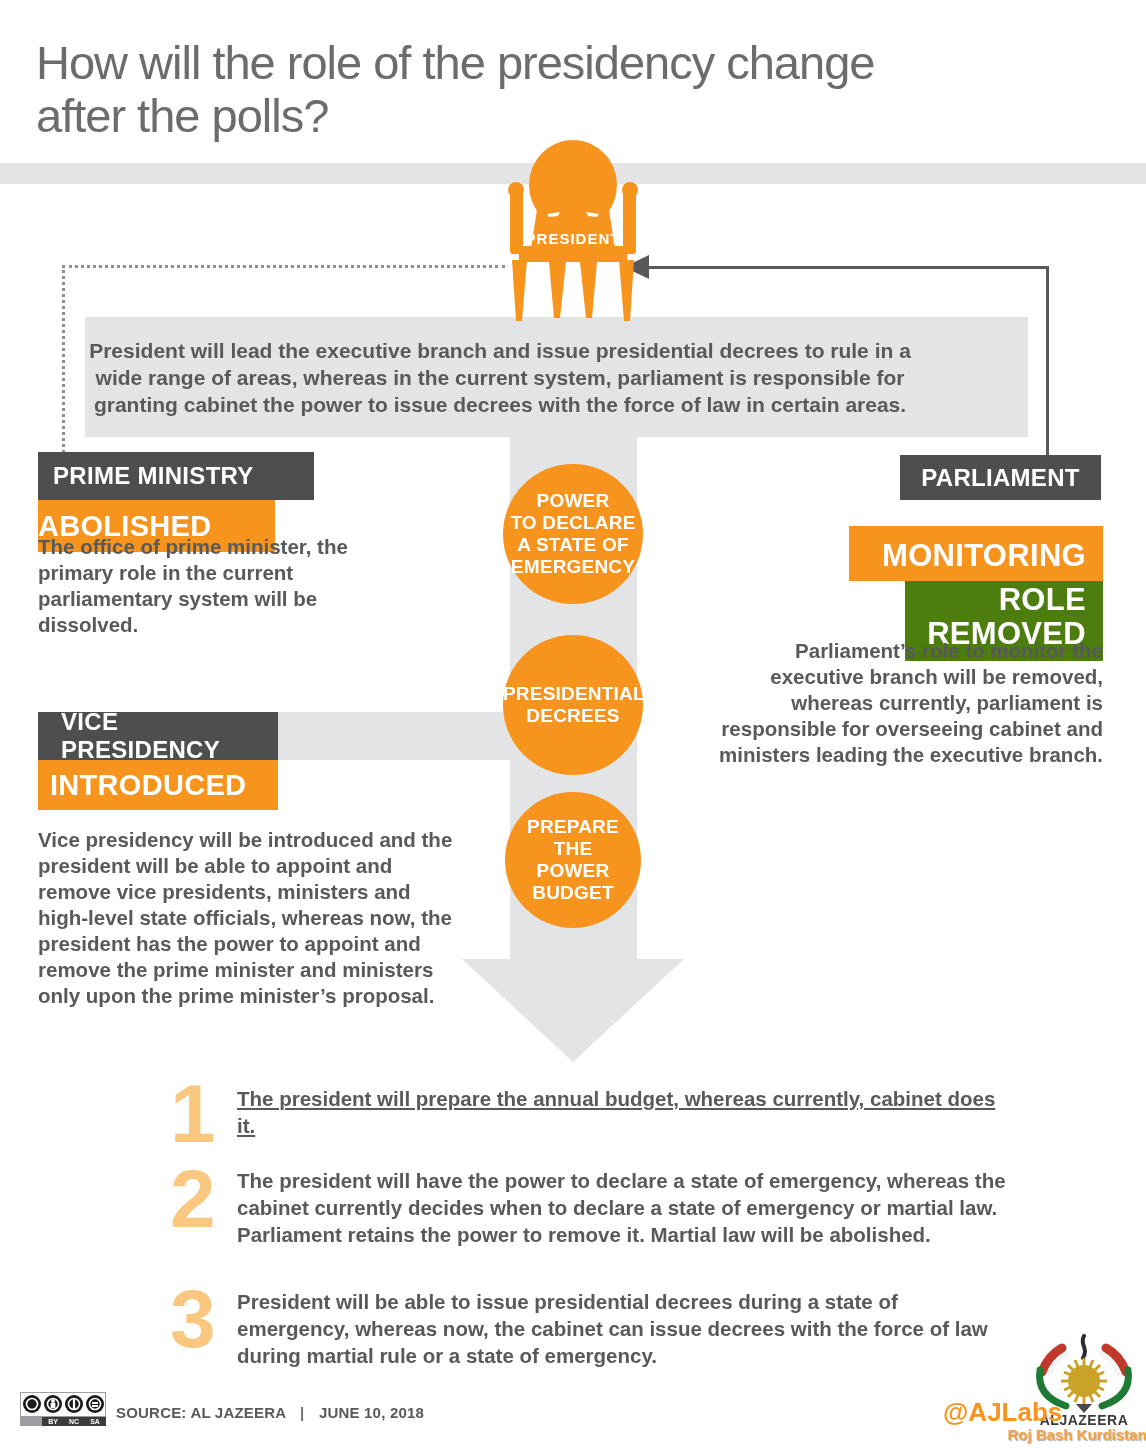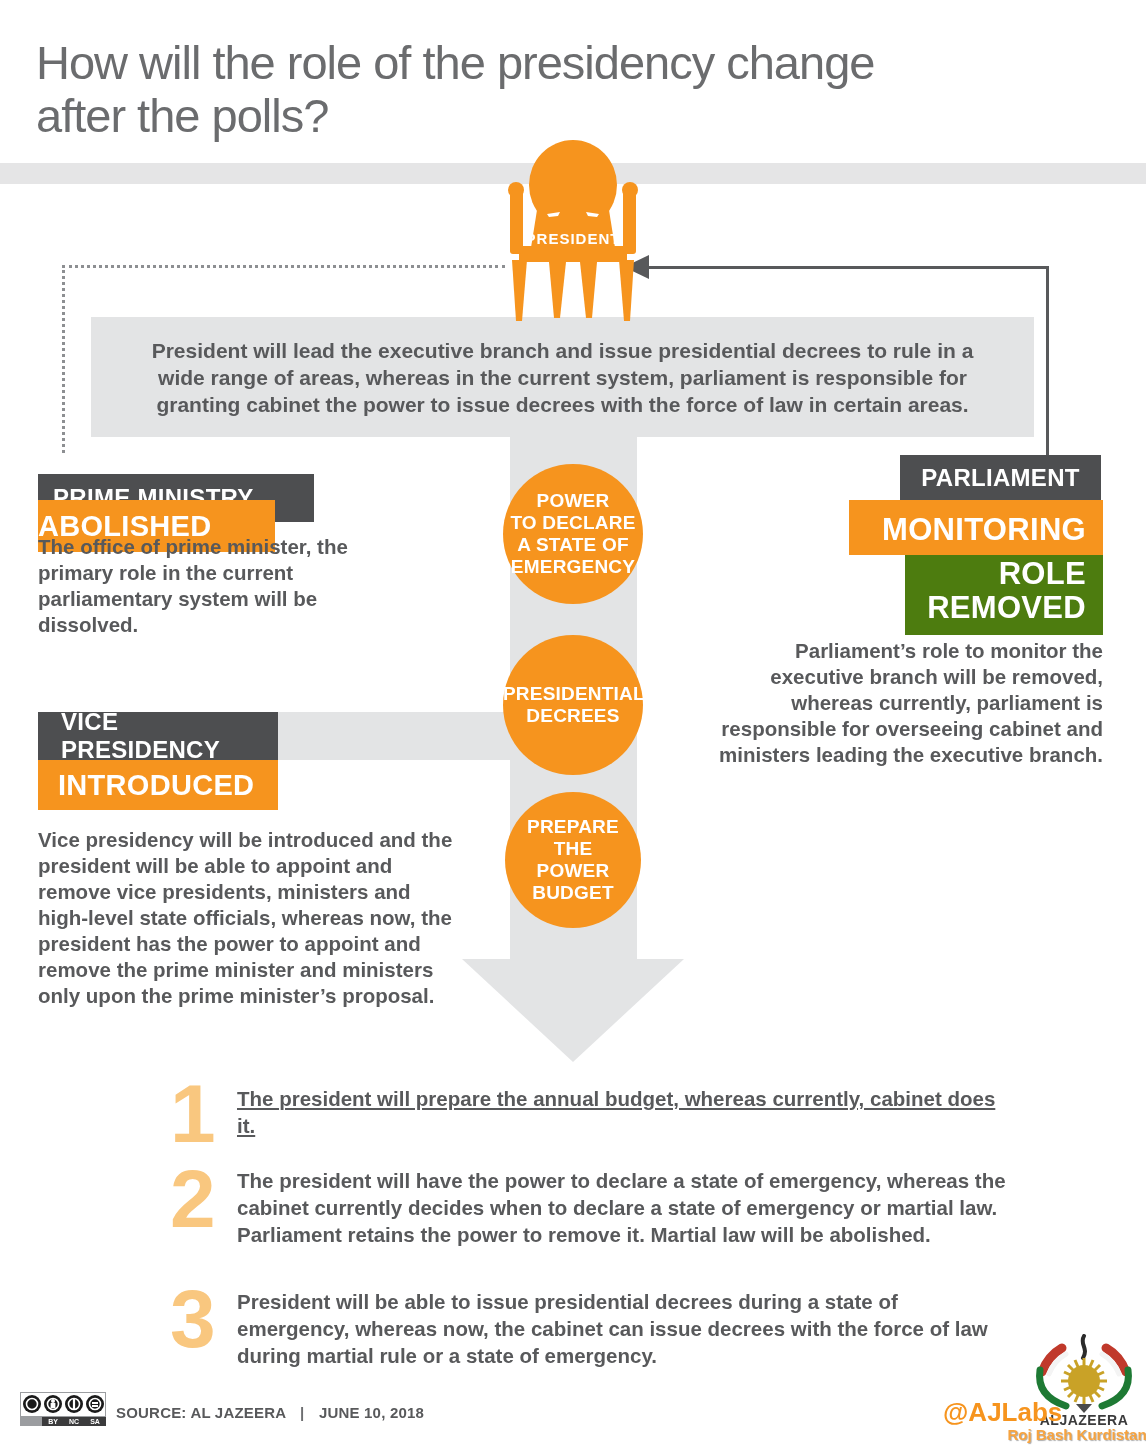--- a/index.html
+++ b/index.html
@@ -17,22 +17,22 @@
 
   
   .dot-h { position:absolute; left:62px; top:265px; width:443px; height:0; border-top:3px dotted #8D8F92; z-index:2; }
   .dot-v { position:absolute; left:62px; top:265px; width:0; height:188px; border-left:3px dotted #8D8F92; z-index:2; }
   .sol-h { position:absolute; left:648px; top:266px; width:401px; height:0; border-top:3px solid #58595B; z-index:2; }
   .sol-v { position:absolute; left:1046px; top:266px; width:0; height:190px; border-left:3px solid #58595B; z-index:2; }
   .sol-arrow { position:absolute; left:624px; top:255px; width:0; height:0; z-index:2;
                border-top:12px solid transparent; border-bottom:12px solid transparent;
                border-right:25px solid #58595B; }
 
-  .intro-box { position:absolute; left:91px; top:317px; width:943px; height:120px;
-               background:#E3E4E5; z-index:2; display:flex; align-items:center; justify-content:center; }
+  .intro-box { position:absolute; left:85px; top:317px; width:943px; height:120px;
+               background:#E3E4E5; z-index:2; display:flex; align-items:center; }
   .intro-box p { width:830px; text-align:center; font-size:21px; font-weight:bold;
                  color:#58595B; line-height:27px; }
 
   
   .shaft { position:absolute; left:510px; top:437px; width:127px; height:523px; background:#E3E4E5; z-index:1; }
   .shaft-head { position:absolute; left:462px; top:959px; width:0; height:0; z-index:1;
                 border-left:111px solid transparent; border-right:111px solid transparent;
                 border-top:103px solid #E3E4E5; }
   .vp-band { position:absolute; left:38px; top:712px; width:535px; height:48px; background:#E3E4E5; z-index:1; }
 
@@ -41,35 +41,35 @@
             justify-content:center; font-size:19px; line-height:22px; z-index:3; letter-spacing:.2px; }
   .c1 { left:503px; top:464px; width:140px; height:140px; }
   .c2 { left:503px; top:635px; width:140px; height:140px; }
   .c3 { left:505px; top:792px; width:136px; height:136px; }
 
   .dark-tag { position:absolute; background:#4D4E50; color:#fff; font-weight:bold;
               font-size:24px; display:flex; align-items:center; z-index:3; letter-spacing:.3px; }
   .orange-tag { position:absolute; background:#F6941E; color:#fff; font-weight:bold;
                 font-size:29px; display:flex; align-items:center; z-index:3; letter-spacing:.3px; }
 
-  .pm-header  { left:38px; top:452px; width:276px; height:48px; padding-left:15px;margin-top:22px; }
+  .pm-header  { left:38px; top:452px; width:276px; height:48px; padding-left:15px; }
   .pm-status  { left:38px; top:500px; width:237px; height:52px; }
   .pm-body    { position:absolute; left:38px; top:534px; width:335px; font-size:20.5px;
                 font-weight:bold; color:#58595B; line-height:26px; z-index:3; }
 
   .vp-header  { left:38px; top:712px; width:240px; height:48px; padding-left:23px; }
-  .vp-status  { left:38px; top:760px; width:240px; height:50px; padding-left:20px; }
+  .vp-status  { left:38px; top:760px; width:240px; height:50px; padding-left:12px; }
   .vp-body    { position:absolute; left:38px; top:827px; width:415px; font-size:20.5px;
                 font-weight:bold; color:#58595B; line-height:26px; z-index:3; }
 
   .pl-header  { left:900px; top:455px; width:201px; height:45px; justify-content:center; padding:12px; }
   .mon-stack  { position:absolute; right:43px; top:500px; display:flex; flex-direction:column;
                 align-items:flex-end; z-index:3; }
   .mon-l1 { background:#F6941E; color:#fff; font-weight:bold; font-size:31px;
-            padding:12px 17px 7px 33px; letter-spacing:.3px; }
+            padding:12px 17px 7px 33px; letter-spacing:.3px;margin-top:26px; }
   .mon-l23 { background:#4d7c0f; color:#fff; font-weight:bold; font-size:31px;
              padding:2px 17px 10px 22px; text-align:right; line-height:34px; letter-spacing:.3px; }
   .pl-body { position:absolute; right:43px; top:638px; width:395px; text-align:right;
              font-size:20.5px; font-weight:bold; color:#58595B; line-height:26px; z-index:3; }
 
   .point-num { position:absolute; left:170px; width:70px; font-size:82px; font-weight:bold;
                color:#F9C77F; line-height:72px; z-index:3; }
   .point-text { position:absolute; left:237px; width:775px; font-size:20.5px; font-weight:bold;
                 color:#58595B; line-height:27px; z-index:3; }
   .n1 { top:1078px; } .t1 { top:1085px;text-decoration:underline; }

